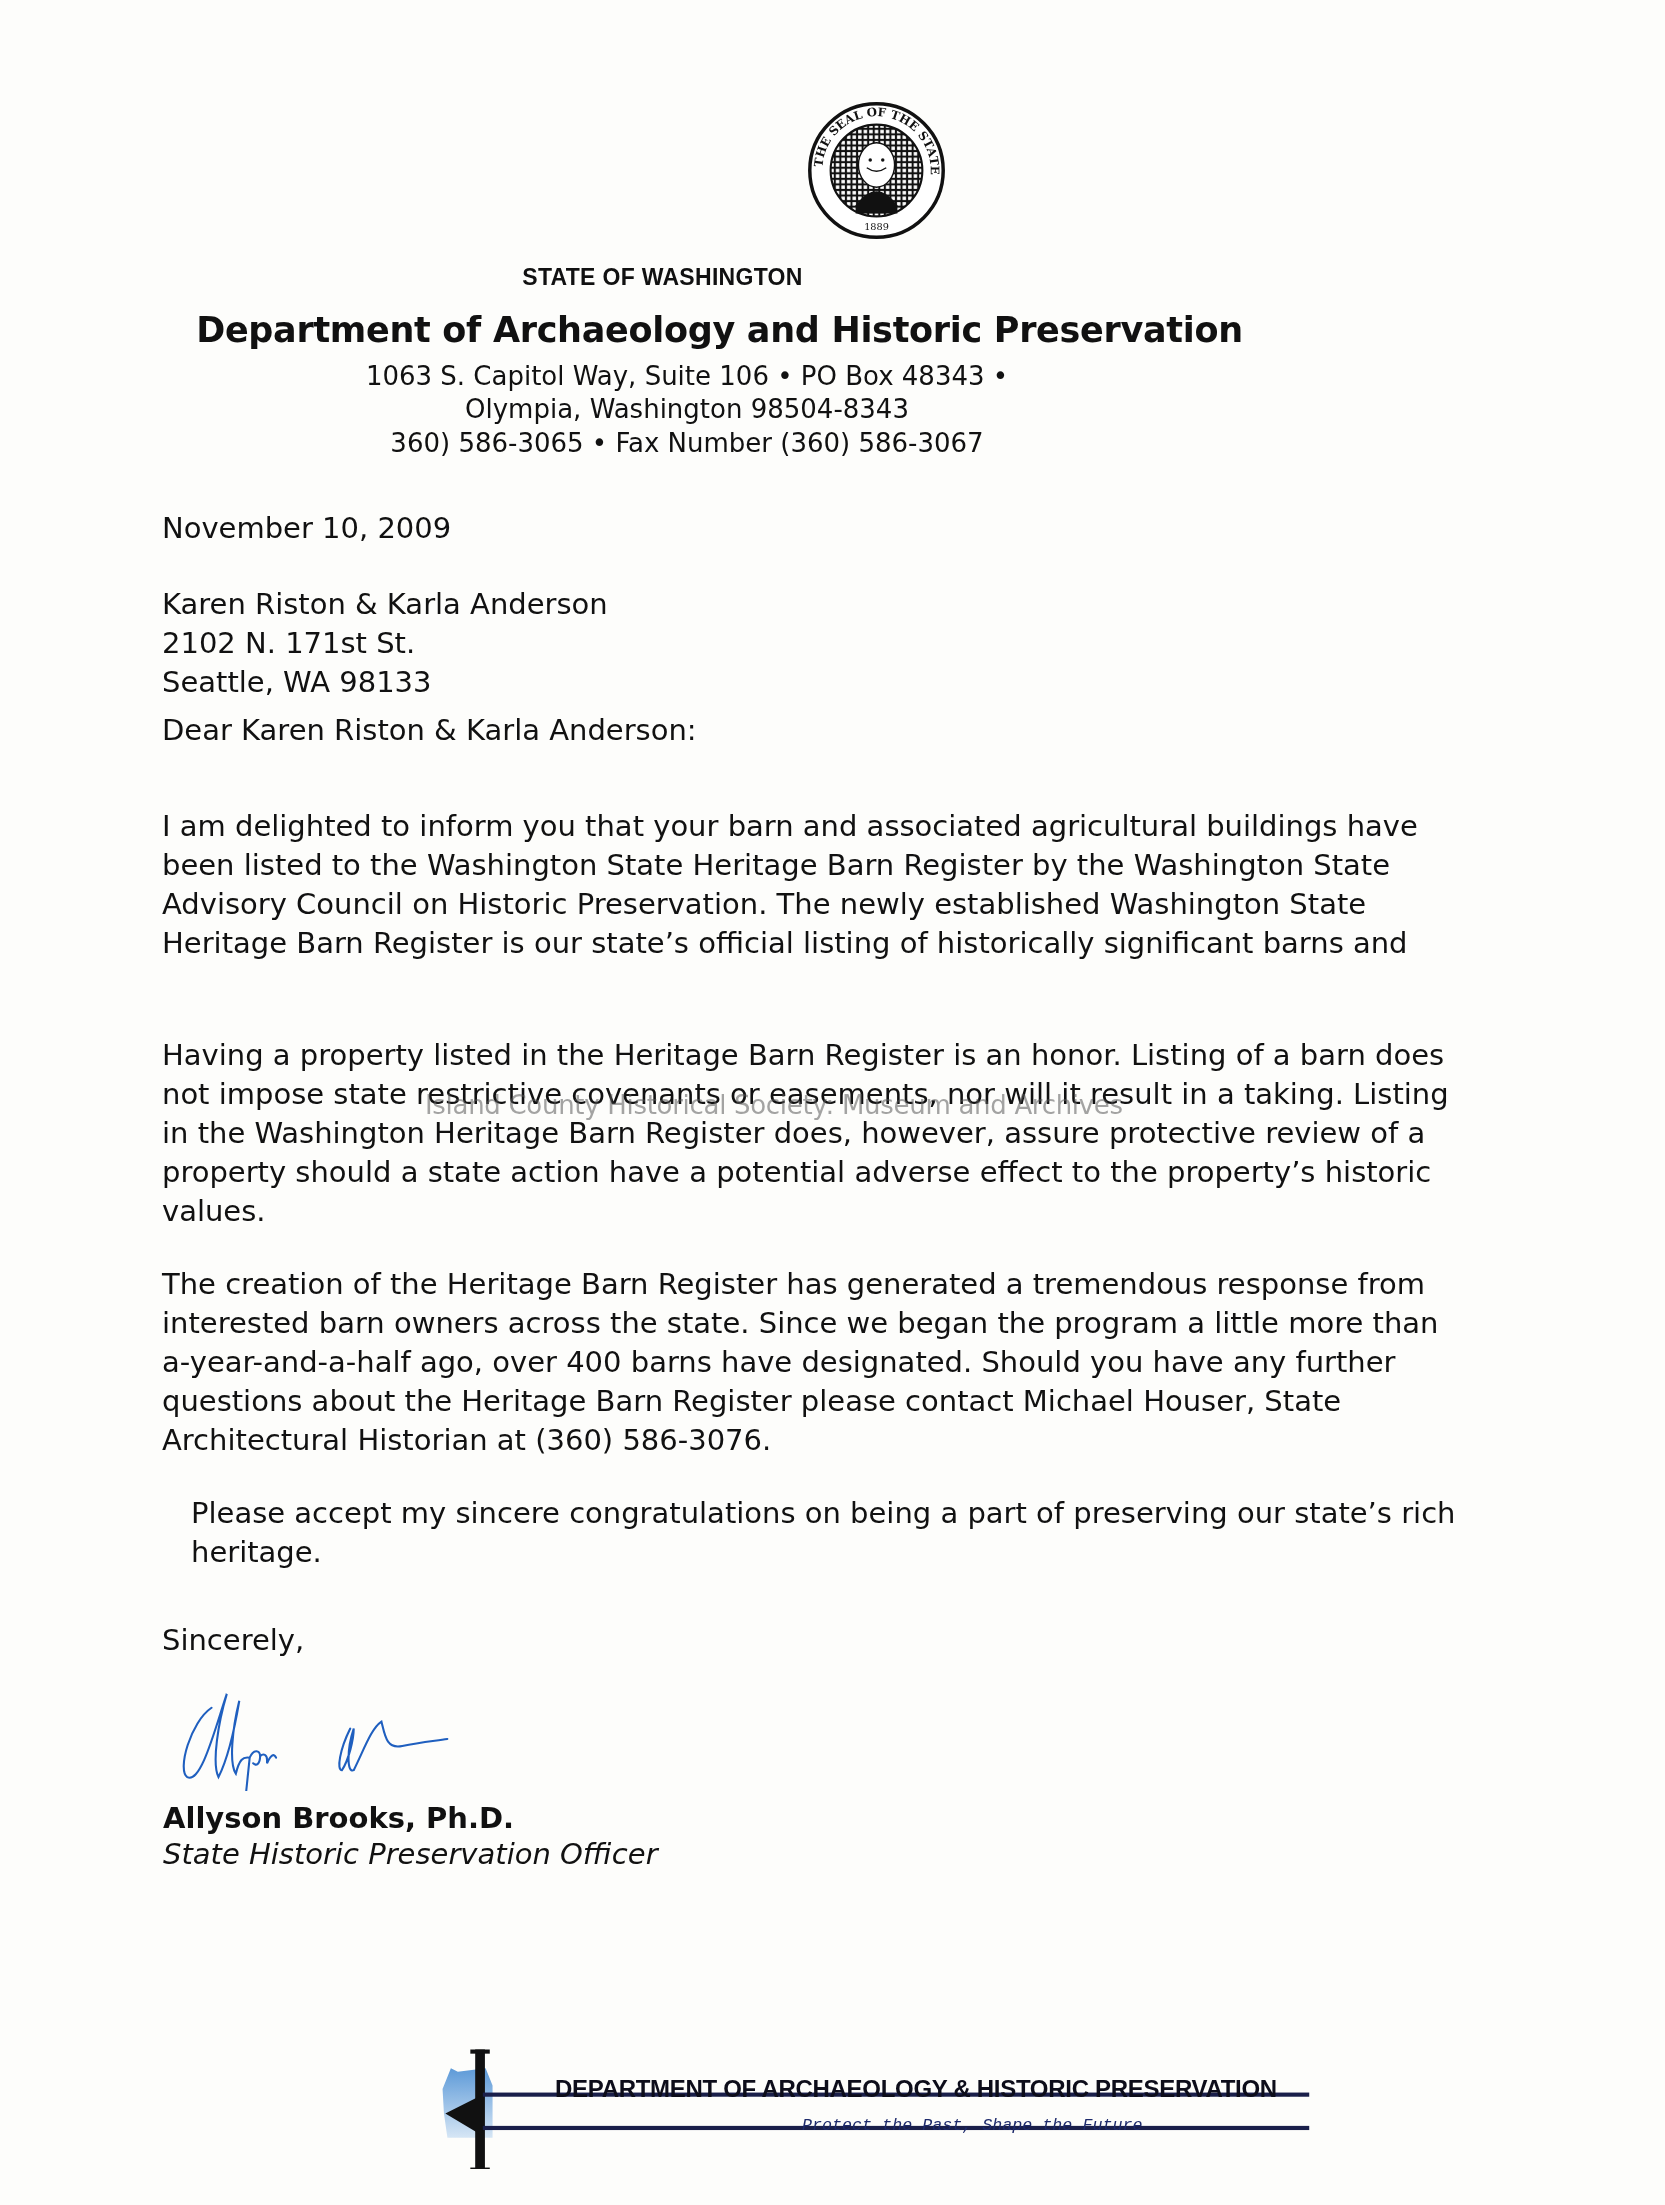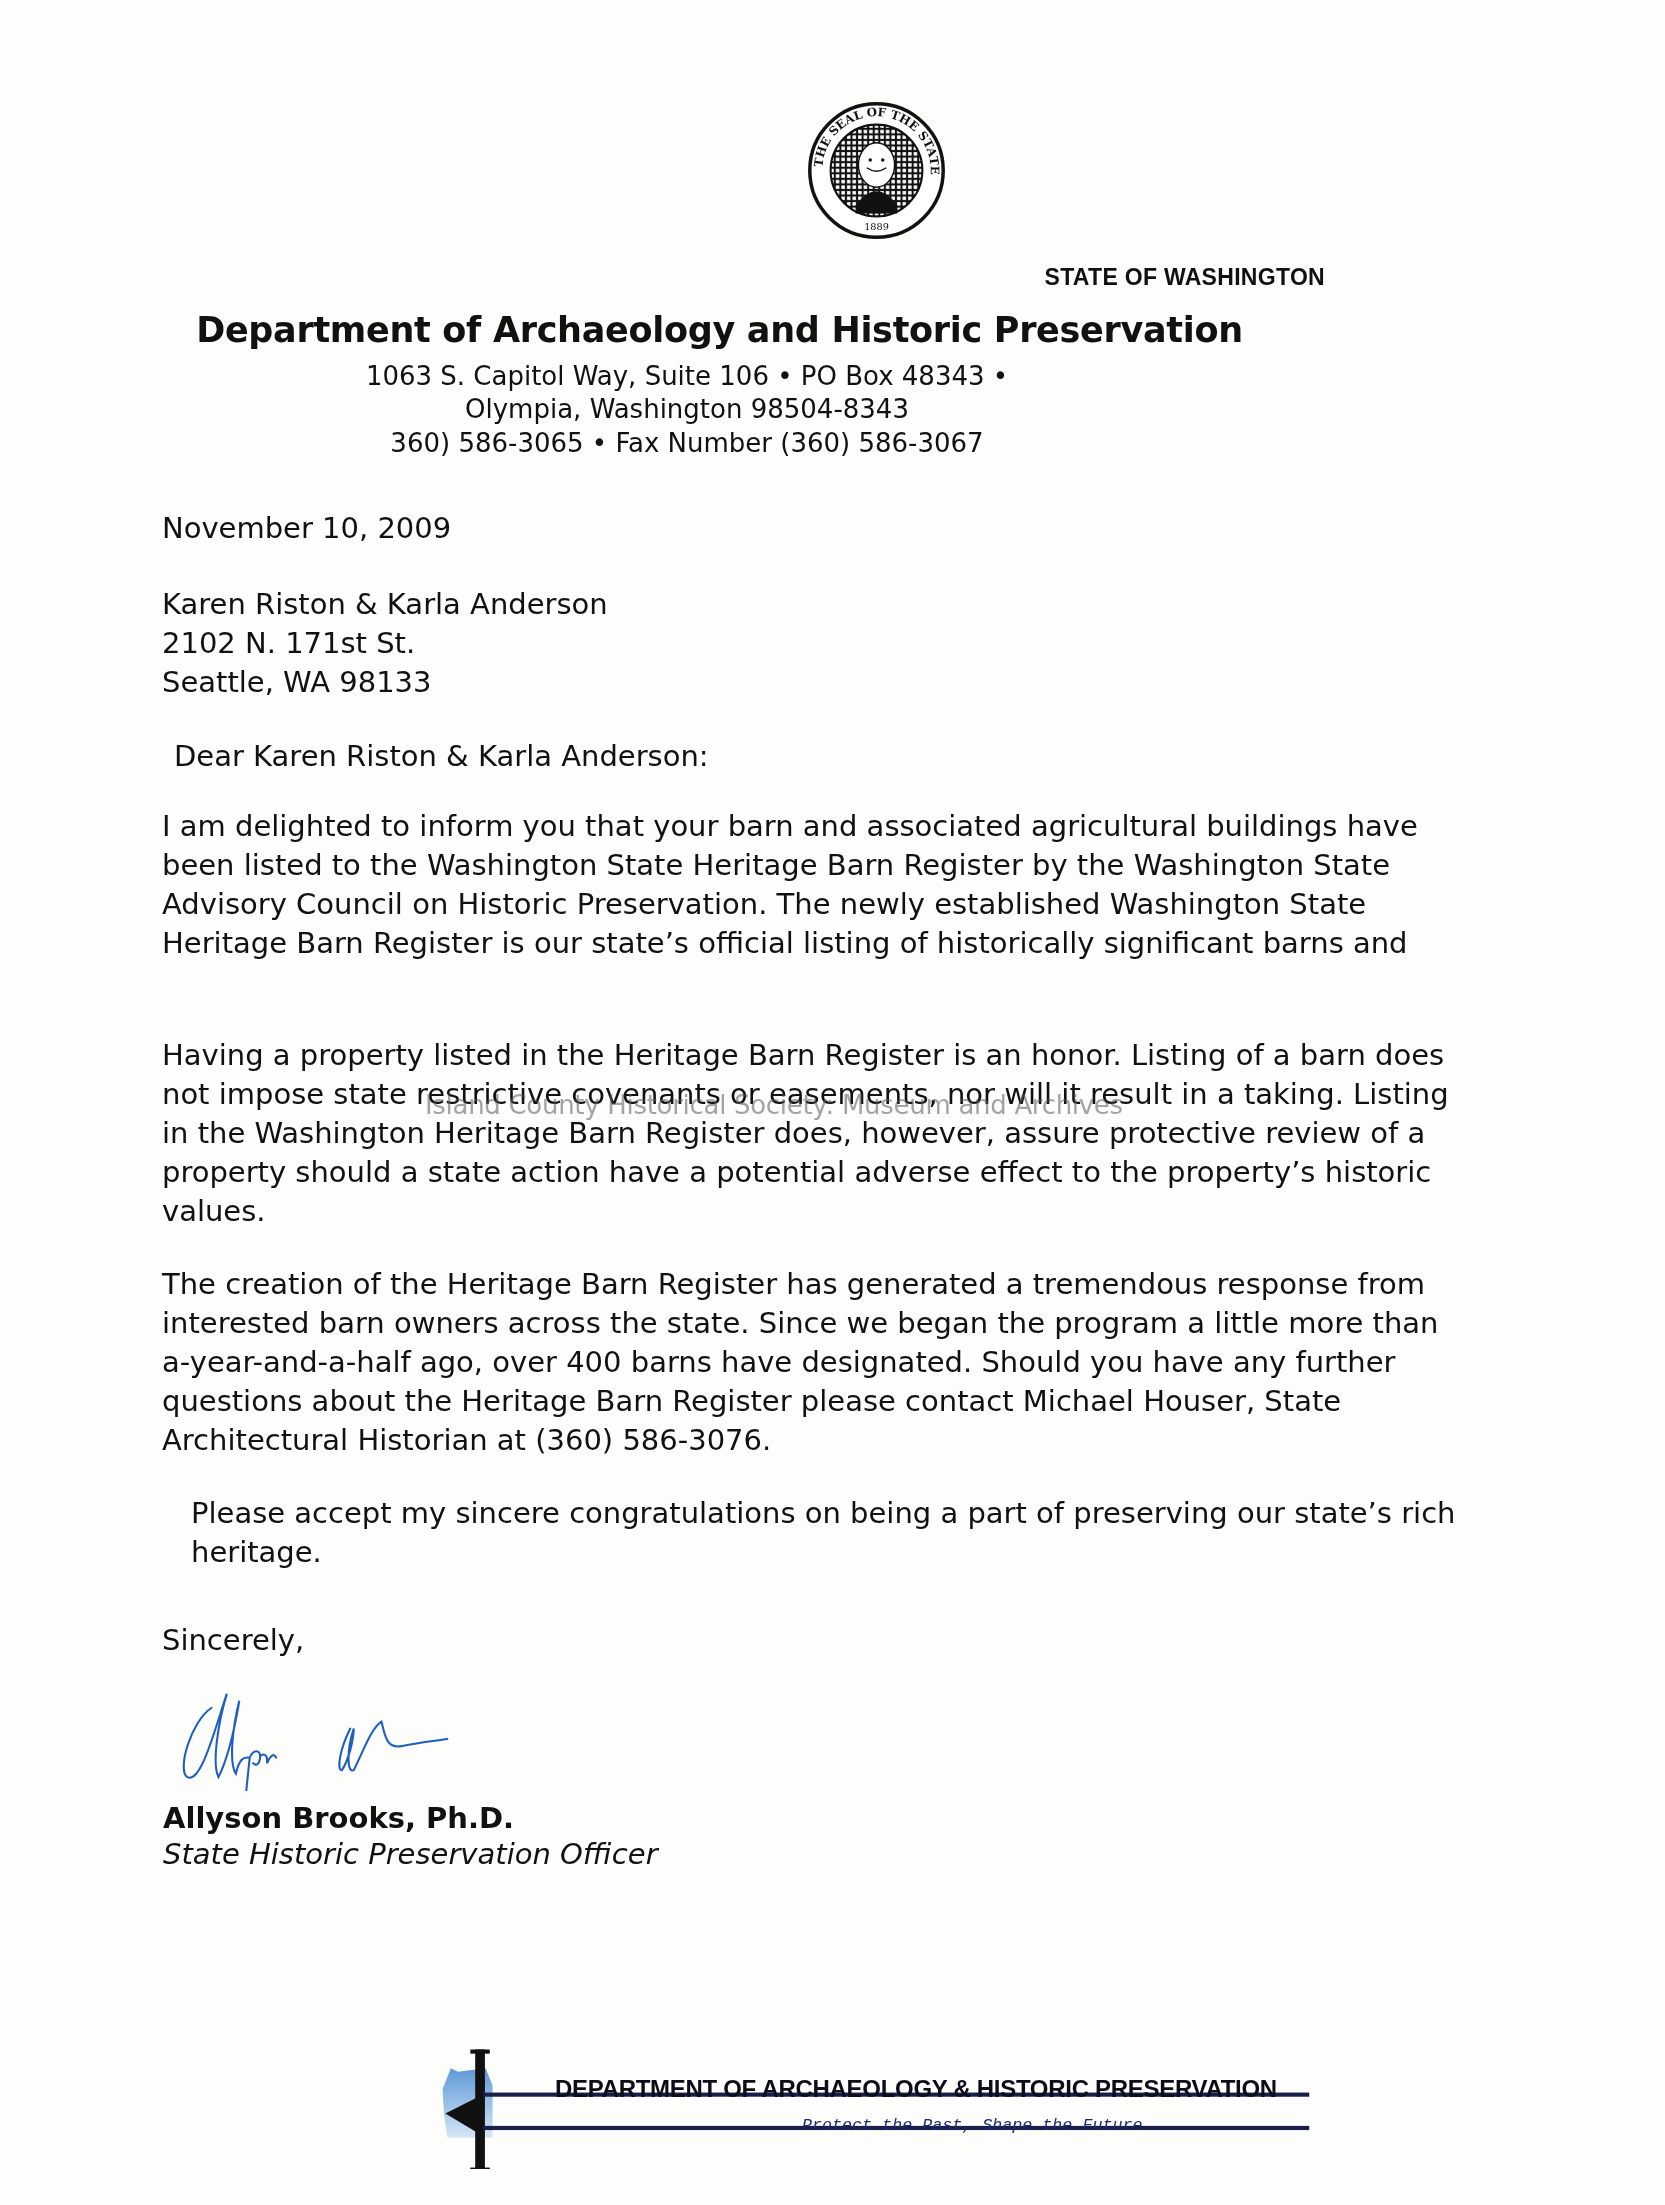--- a/index.html
+++ b/index.html
@@ -1,30 +1,30 @@
 <!DOCTYPE html>
 <html style="font-size:11px"><head>
 <meta charset="utf-8">
 <style>
   html, body { margin:0; padding:0; }
   body { width:1666px; height:2205px; background:#fdfdfb; position:relative; overflow:hidden;
          font-family:"DejaVu Sans", sans-serif; color:#111; }
   .page { position:absolute; left:0; top:0; width:1666px; height:2205px; }
   .seal { position:absolute; left:807px; top:101px; width:139px; height:139px; }
-  .state-title { position:absolute; left:0; width:1325px; top:264px; text-align:right;
+  .state-title { position:absolute; left:0; width:1325px; top:264px; text-align:center;
                  font-family:"Liberation Sans", sans-serif; font-weight:bold; font-size:23px; letter-spacing:0.3px; }
   .dept-title { position:absolute; left:0; width:1439px; top:310px; text-align:center;
                 font-family:"DejaVu Sans", sans-serif; font-weight:bold; font-size:35px; letter-spacing:-0.3px; }
   .addr { position:absolute; left:0; width:1374px; text-align:center; font-size:26px; }
   .addr1 { top:361px; } .addr2 { top:394px; } .addr3 { top:428px; }
   .body-text { position:absolute; left:162px; width:1409px; font-size:29px; line-height:39px; }
   .line { white-space:nowrap; display:block; }
   .date { top:509px; }
   .recipient { top:585px; }
-  .salutation { top:737px;margin-left:12px; }
+  .salutation { top:711px; }
   .p1 { top:807px; }
   .p2 { top:1036px; }
   .p3 { top:1265px; }
   .p4 { top:1494px;margin-left:29px; }
   .closing { top:1621px; }
   .signature { position:absolute; left:163px; top:1680px; width:430px; height:111px; }
   .sig-name { position:absolute; left:163px; top:1801px; font-weight:bold; font-size:29px; }
   .sig-title { position:absolute; left:163px; top:1837px; font-style:italic; font-size:29px; }
   .watermark { position:absolute; left:425px; top:1090px; font-size:26px; color:rgba(90,90,90,0.55);
                white-space:nowrap; letter-spacing:-0.3px; }

